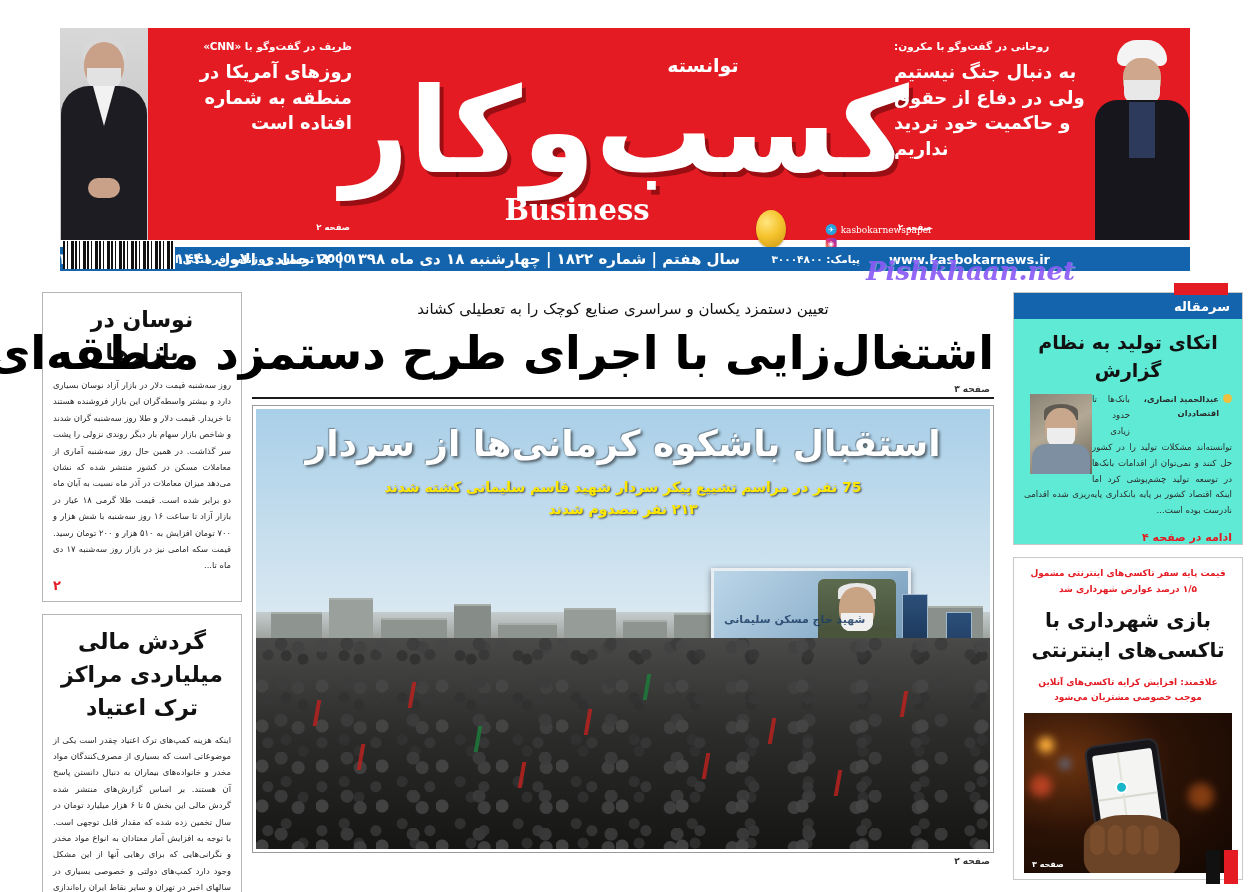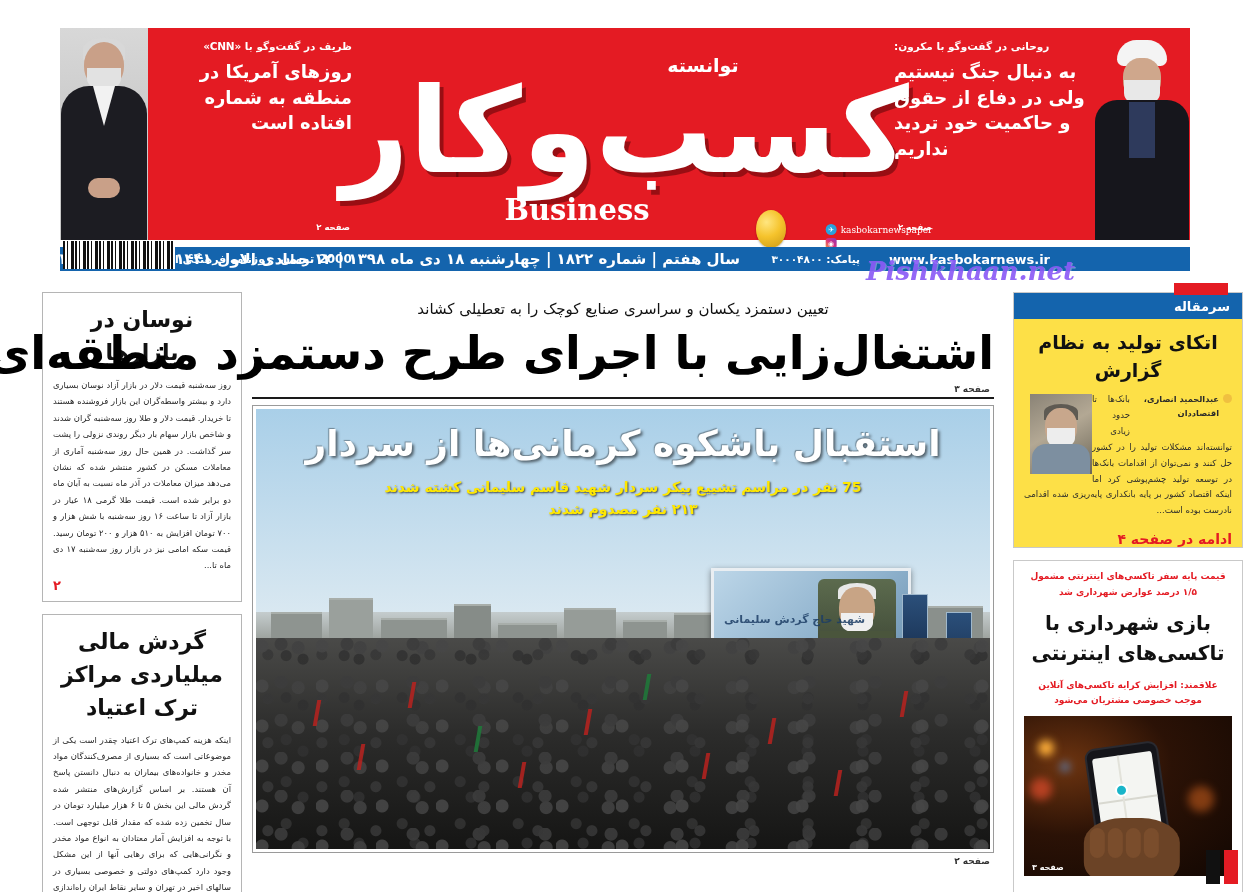--- a/index.html
+++ b/index.html
@@ -299,21 +299,21 @@
     width: 1030px; height: 614px;
     display: flex;
     direction: rtl;
   }
   .col-right {
     position: absolute;
     left: 1013px; top: 0;
     width: 230px;
   }
   .edit-box {
-    background: #fde047;
+    background: #5eead4;
     border: 1px solid #c9c9c9;
     width: 230px;
   }
   .edit-header {
     background: #1464ad;
     color: #ffffff;
     height: 26px;
     display: flex;
     align-items: center;
     justify-content: flex-start;
@@ -383,31 +383,31 @@
   }
   .ep-body {
     position: absolute; left: 50%; transform: translateX(-50%);
     bottom: 0; width: 58px; height: 30px;
     background: #7d8fa0; border-radius: 14px 14px 0 0;
   }
   .edit-more {
     clear: both;
     color: #e41b23;
     font-weight: bold;
-    font-size: 14px;
+    font-size: 11px;
     padding: 4px 10px 0 0;
     text-align: right;
   }
 
   .news-box {
     background: #ffffff;
     border: 1px solid #c9c9c9;
     width: 230px;
     margin-top: 12px;
-    padding: 8px 10px 16px;
+    padding: 8px 10px 6px;
   }
   .nb-kicker {
     color: #e41b23;
     font-size: 9px;
     font-weight: bold;
     text-align: center;
     line-height: 1.7;
     margin-bottom: 8px;
   }
   .nb-title {
@@ -811,21 +811,21 @@
           <div class="bld" style="left:91%; width:8%;  height:70%; background:#8a908c;"></div>
         </div>
 
         <div class="billboard">
           <div class="bb-portrait">
             <div class="bb-hair"></div>
             <div class="bb-face"></div>
             <div class="bb-beard"></div>
             <div class="bb-uniform"></div>
           </div>
-          <div class="bb-text">شهید حاج گردش سلیمانی</div>
+          <div class="bb-text">شهید حاج مسکن سلیمانی</div>
         </div>
         <div class="bb-legs">
           <div class="bb-leg" style="left:30px;"></div>
           <div class="bb-leg" style="left:160px;"></div>
         </div>
 
         <div class="pole-banner" style="left:88%; top:42%;"></div>
         <div class="pole-banner" style="left:94%; top:46%;"></div>
 
         <div class="crowd"></div>

